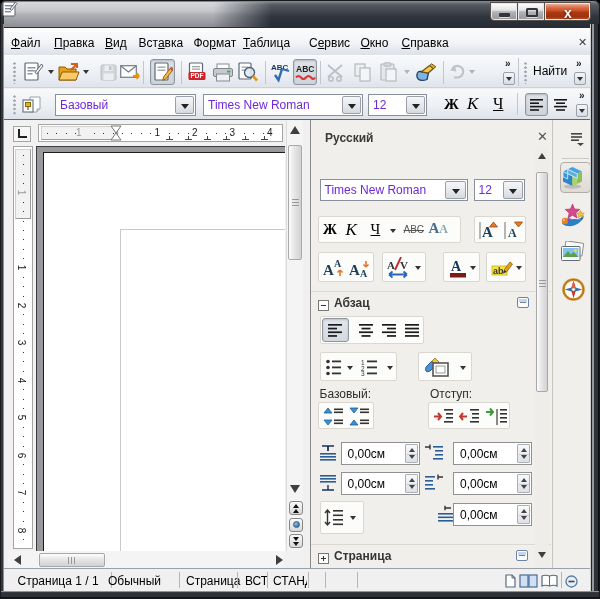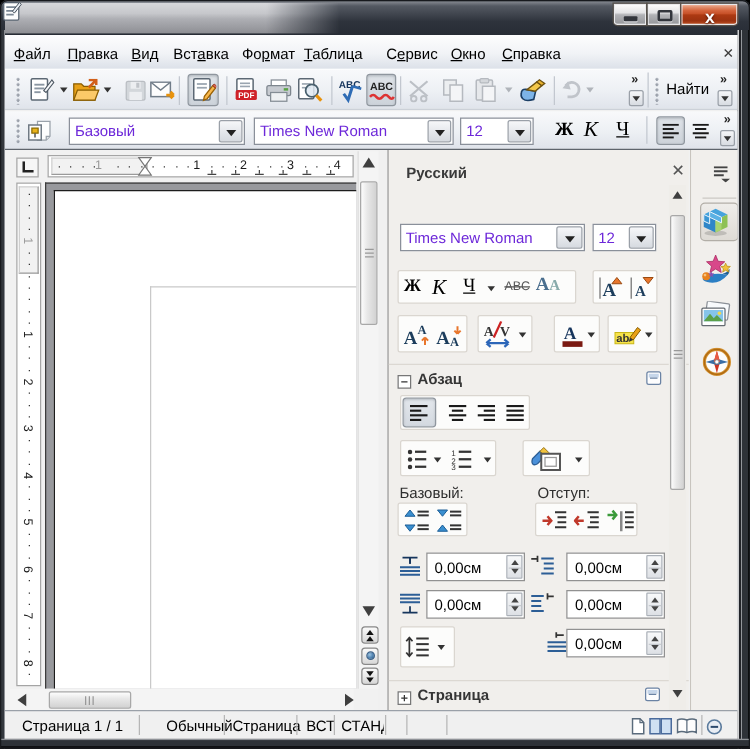--- a/index.html
+++ b/index.html
@@ -791,21 +791,21 @@
           <path d="M11.5 2.5 L14 11.5 L11.5 20.5 L9 11.5 Z" fill="#cc3322"></path>
           <path d="M2.5 11.5 L11.5 9 L20.5 11.5 L11.5 14 Z" fill="#3a6ea5"></path>
           <path d="M14 11.5 L11.5 2.5 L9 11.5 Z" fill="#e85a42"></path>
           <circle cx="11.5" cy="11.5" r="1.7" fill="#fff" stroke="#777" stroke-width="0.6"></circle>
         </svg>
       </div>
     </div>
     <div id="status">
       <span class="stext" style="left:13.5px">Страница 1 / 1</span>
       <div class="ssep" style="left:107px"></div>
-      <span class="stext" style="left:129px">Обычный</span>
+      <span class="stext" style="left:104px">Обычный</span>
       <div class="ssep" style="left:175px"></div>
       <span class="stext" style="left:182px">Страница</span>
       <div class="ssep" style="left:233px"></div>
       <span class="stext" style="left:241px">ВСТ</span>
       <div class="ssep" style="left:263px"></div>
       <div class="stext" style="left:269px;width:34px;overflow:hidden">СТАНДАРТ</div>
       <div class="ssep" style="left:304px"></div>
       <div class="ssep" style="left:321px"></div>
       <div class="ssep" style="left:353px"></div>
       <svg class="abs" style="left:501px;top:5px" width="11" height="14" viewBox="0 0 11 14">

